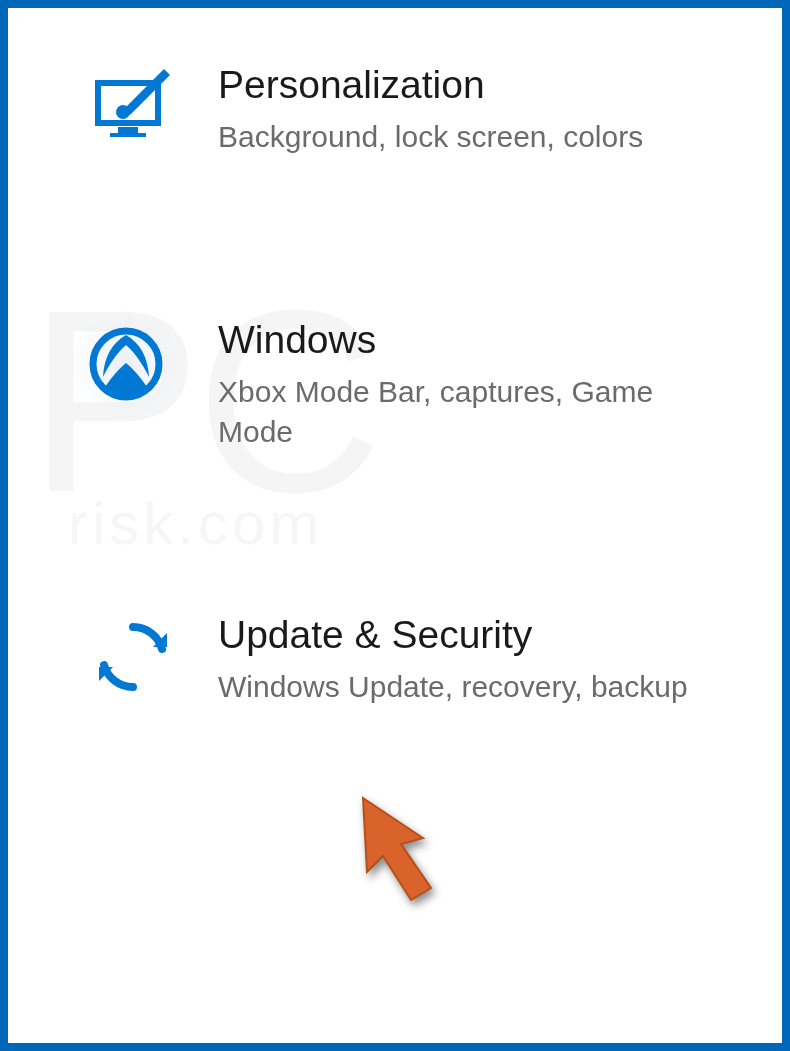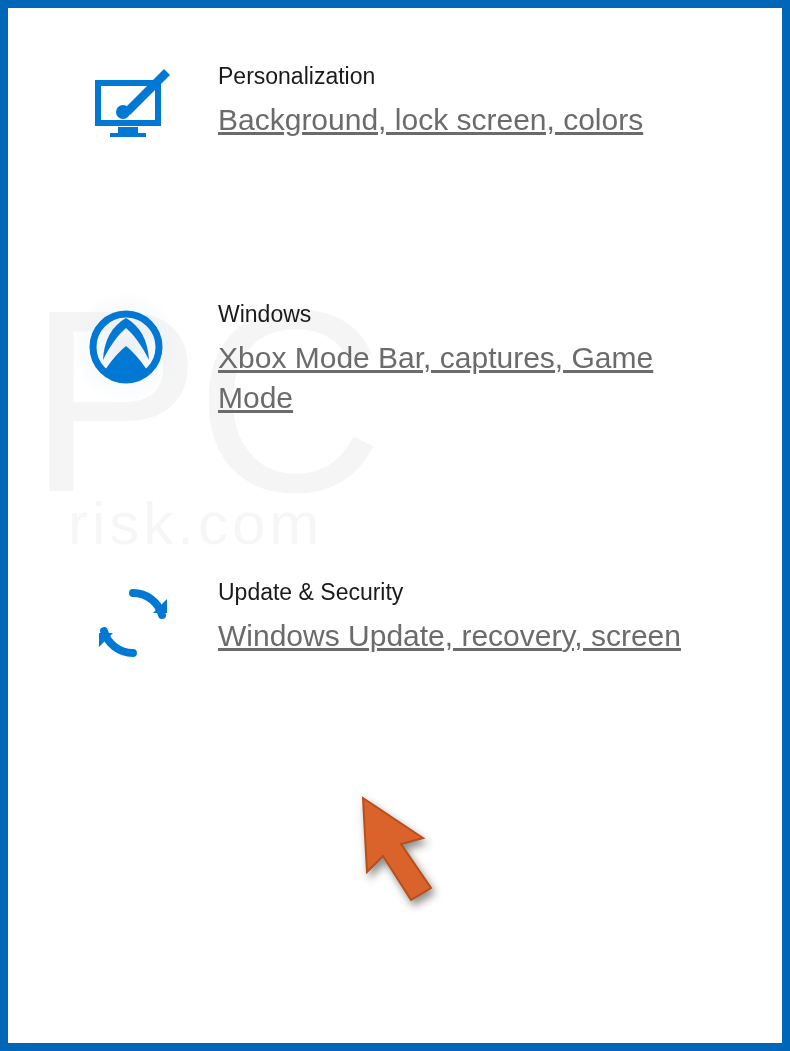--- a/index.html
+++ b/index.html
@@ -63,32 +63,31 @@
       border-radius: 50%;
       background: radial-gradient(circle, rgba(230,236,244,0.8) 0%, rgba(255,255,255,0) 70%);
       display:flex;
       align-items:center;
       justify-content:center;
       margin-left:-15px;
       margin-top:-20px;
     }
     .text-wrap { padding-left: 40px; }
     .title {
-      font-size: 23px;
+      font-size: 39px;
       color: #1a1a1a;
       font-weight: 400;
       margin-bottom: 10px;
     }
     .desc {
       font-size: 30px;
       color: #6b6b6b;
       font-weight: 400;
       line-height: 1.35;
       max-width: 510px;
-      text-decoration: underline;
     }
     .arrow-cursor {
       position: absolute;
       top: 780px;
       left: 345px;
       pointer-events: none;
       filter: drop-shadow(3px 5px 4px rgba(0,0,0,0.45));
     }
   </style>
 </head>
@@ -139,21 +138,21 @@
       <div class="icon-wrap">
         <svg width="76" height="76" viewBox="0 0 76 76">
           <path d="M 38 8 A 30 30 0 0 1 67 30" fill="none" stroke="#0078d4" stroke-width="8" stroke-linecap="round"></path>
           <path d="M 58 28 L 72 28 L 72 14 Z" fill="#0078d4"></path>
           <path d="M 38 68 A 30 30 0 0 1 9 46" fill="none" stroke="#0078d4" stroke-width="8" stroke-linecap="round"></path>
           <path d="M 18 48 L 4 48 L 4 62 Z" fill="#0078d4"></path>
         </svg>
       </div>
       <div class="text-wrap">
         <div class="title">Update &amp; Security</div>
-        <div class="desc">Windows Update, recovery, screen</div>
+        <div class="desc">Windows Update, recovery, backup</div>
       </div>
     </div>
 
   </div>
 
   <svg class="arrow-cursor" width="110" height="120" viewBox="0 0 110 120">
     <path d="M 10 10 L 70 50 L 48 56 L 78 100 L 58 112 L 30 68 L 14 84 Z" fill="#d9632a" stroke="#b84e1a" stroke-width="2"></path>
   </svg>
 
 </div>

